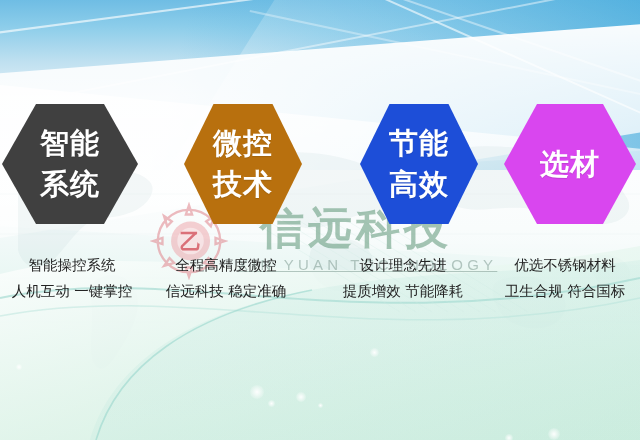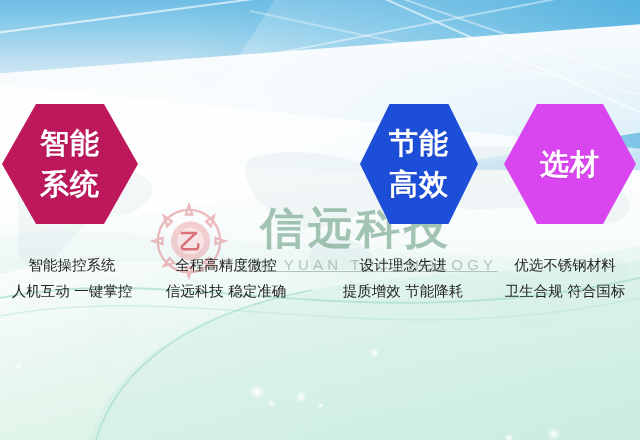--- a/index.html
+++ b/index.html
@@ -191,25 +191,29 @@
         </g>
       </g>
       <circle cx="52" cy="50" r="25" fill="#eda0a6" opacity="0.5"></circle>
       <circle cx="52" cy="50" r="17" fill="#ffffff" opacity="0.45"></circle>
       <text x="52" y="60" text-anchor="middle" font-size="28" font-weight="bold" fill="#d4545f" opacity="0.8" font-family="DejaVu Sans, sans-serif">乙</text>
     </svg>
     <div class="wm-cn">信远科技</div>
     <div class="wm-en">XIN YUAN TECHNOLOGY</div>
   </div>
 
-  <div class="hex" style="left:2px;width:136px;background:#be185d;text-align:right;">
+  <div class="hex" style="left:2px;width:136px;background:#404040;text-align:right;">
     <div class="line">智能</div>
     <div class="line">系统</div>
   </div>
 
+  <div class="hex" style="left:184px;width:118px;background:#b8700e;">
+    <div class="line">微控</div>
+    <div class="line">技术</div>
+  </div>
 
   <div class="hex" style="left:360px;width:118px;background:#1d4ed8;">
     <div class="line">节能</div>
     <div class="line">高效</div>
   </div>
 
   <div class="hex" style="left:504px;width:132px;background:#d946ef;">
     <div class="line">选材</div>
   </div>
 

